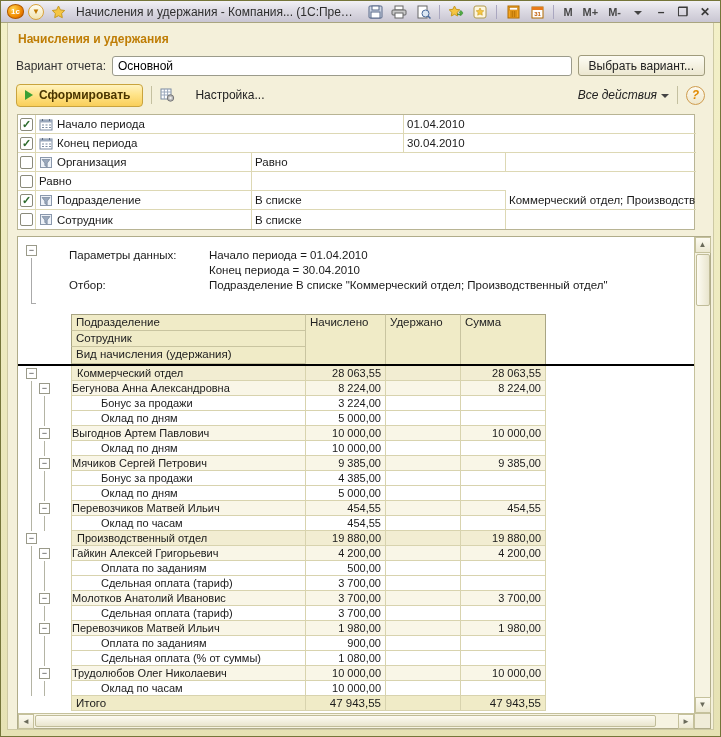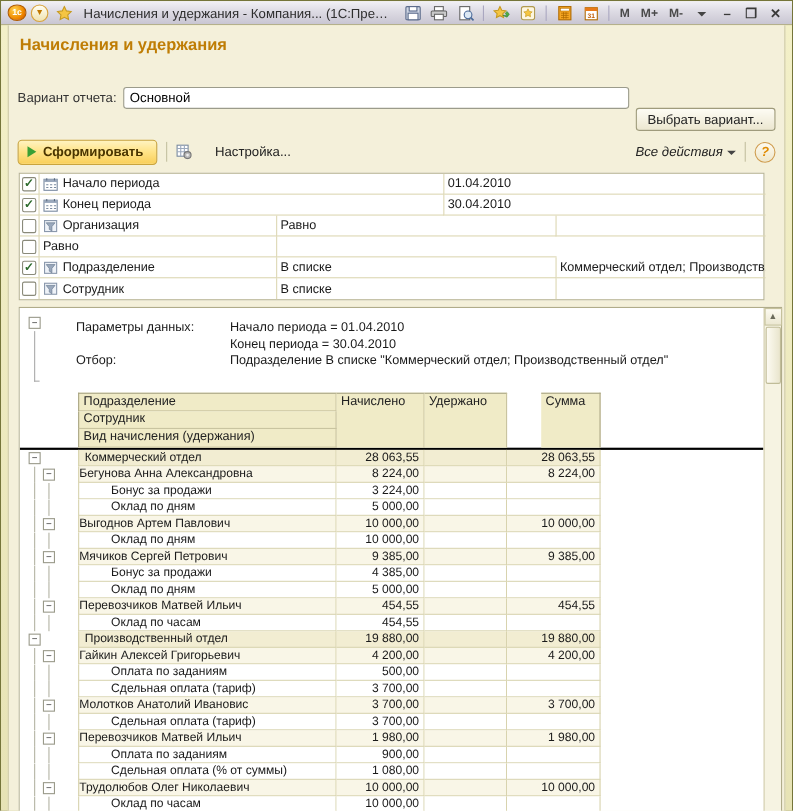--- a/index.html
+++ b/index.html
@@ -33,29 +33,29 @@
   .tb-title { flex:1; font-size:12px; color:#2e2e2e; white-space:nowrap;
     overflow:hidden; text-overflow:ellipsis; padding:0 4px; }
   .tb-ico { width:20px; height:18px; display:flex; align-items:center; justify-content:center; }
   .tb-ico svg { display:block; }
   .tb-mem { font-size:11px; font-weight:bold; color:#4a4a4a; padding:0 3px; }
   .tb-win { font-size:12px; color:#3a3a3a; width:18px; text-align:center; font-weight:bold; }
   .tb-sep { width:1px; height:14px; background:#aaa7c0; margin:0 2px; }
   
   .frame { flex:1; padding:0 6px 6px 6px; background:linear-gradient(#f3f0c8,#e6e2b4); display:flex; }
   .client { flex:1; background:#f4f0da; border:1px solid #cdc9a4; border-top:none; padding:0 2px; overflow:hidden; }
-  .page-title { color:#bf7d05; font-size:15px; font-weight:bold; padding:9px 8px 2px 8px; }
+  .page-title { color:#bf7d05; font-size:12px; font-weight:bold; padding:9px 8px 2px 8px; }
   
   .variant-row { display:flex; align-items:center; margin:7px 6px 0 6px; gap:6px; }
   .variant-label { color:#333; font-size:12px; white-space:nowrap; }
   .variant-input { flex:1; height:20px; background:#fff; border:1px solid #9b9b8b; border-radius:3px;
     font-size:12px; padding:0 5px; font-family:"Liberation Sans",sans-serif; color:#000; }
   .btn { height:21px; border:1px solid #9f9b7c; border-radius:3px;
     background:linear-gradient(#fdfcf4,#ece7d0); font-size:12px; color:#222;
-    padding:0 10px; font-family:"Liberation Sans",sans-serif;margin-top:40px; }
+    padding:0 10px; font-family:"Liberation Sans",sans-serif; }
   
   .toolbar { display:flex; align-items:center; margin:7px 6px 0 6px; gap:8px; height:24px; }
   .btn-generate { height:23px; border:1px solid #c9a43e; border-radius:4px;
     background:linear-gradient(#fff3c0,#ffe48a 45%,#f9cf5a); font-weight:bold; color:#4a3500;
     font-size:12px; padding:0 12px 0 8px; display:flex; align-items:center; gap:6px;
     font-family:"Liberation Sans",sans-serif; }
   .play { width:0; height:0; border-left:8px solid #3aa035; border-top:5px solid transparent; border-bottom:5px solid transparent; }
   .t-sep { width:1px; height:18px; background:#c4c0a0; }
   .link { display:flex; align-items:center; gap:20px; color:#222; font-size:12px; }
   .toolbar-right { margin-left:auto; display:flex; align-items:center; gap:8px;font-style:italic; }
@@ -340,21 +340,21 @@
               <span>Отбор:</span>
               <span>Подразделение В списке "Коммерческий отдел; Производственный отдел"</span>
             </div>
           </div>
 
           <div class="rt-head">
             <div></div>
             <div class="h-cell h-label h-top" style="grid-row:1">Подразделение</div>
             <div class="h-cell h-num h-top" style="grid-column:3">Начислено</div>
             <div class="h-cell h-num h-top" style="grid-column:4">Удержано</div>
-            <div class="h-cell h-num h-top" style="grid-column:5; border-right:1px solid #a9a584;margin-left:31px;">Сумма</div>
+            <div class="h-cell h-num h-top" style="grid-column:5; border-right:1px solid #a9a584;">Сумма</div>
             <div style="grid-column:6"></div>
             <div class="h-cell h-label" style="grid-row:2">Сотрудник</div>
             <div class="h-cell h-label" style="grid-row:3">Вид начисления (удержания)</div>
           </div>
 
           <div class="blackline"></div>
 
           <div id="rt-body">
                 <div class="r-row lv0">
                   <div class="r-cell r-gutter">

